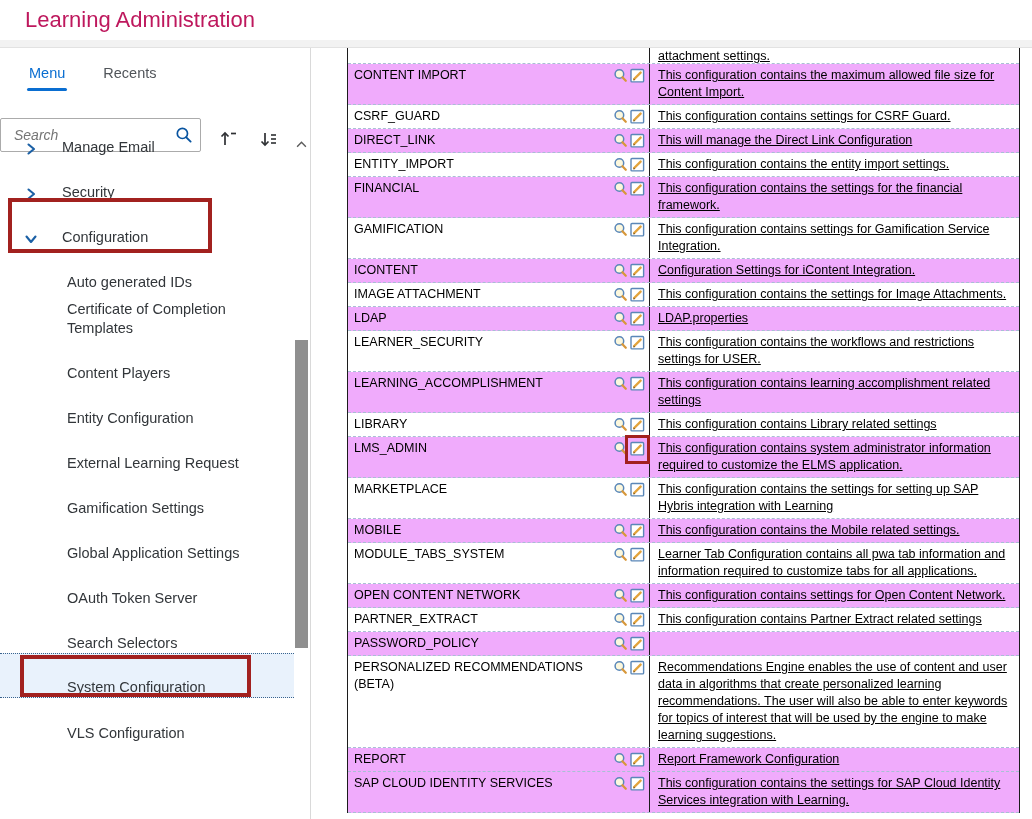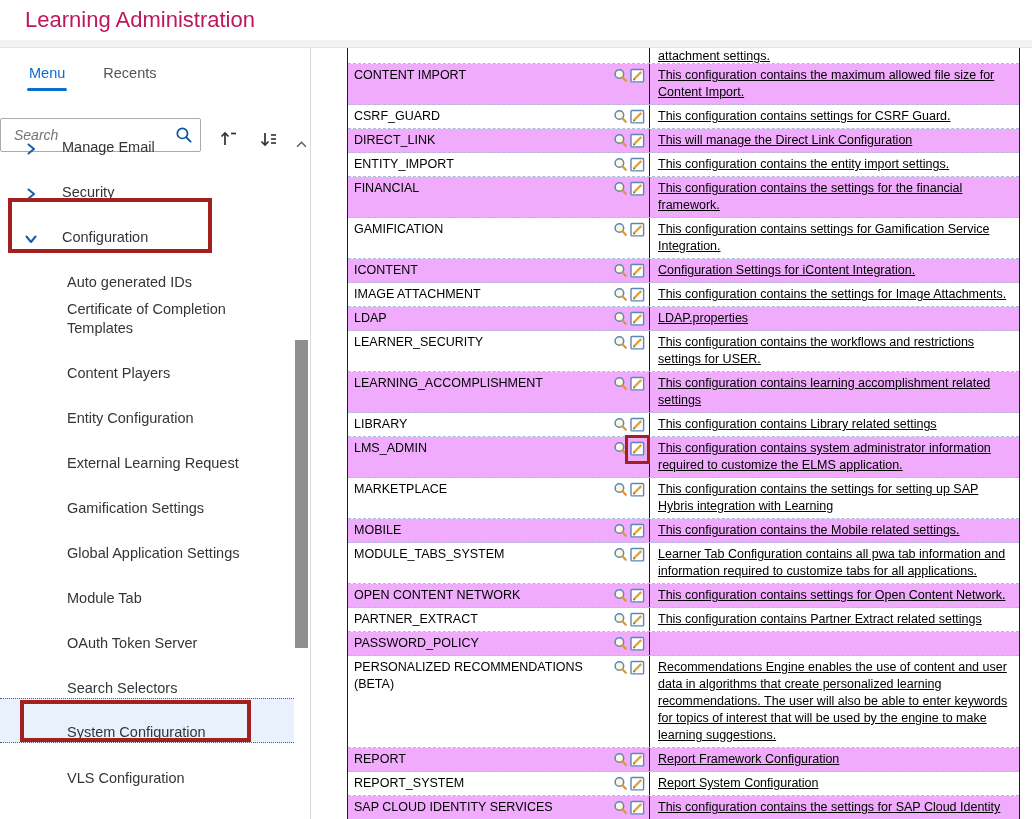--- a/index.html
+++ b/index.html
@@ -169,25 +169,20 @@
     <span class="tree-label">Gamification Settings</span>
 
   </div>
         <div class="tree-item lvl2">
 
     <span class="tree-label">Global Application Settings</span>
 
   </div>
         <div class="tree-item lvl2">
 
-    <span class="tree-label">Module Tab</span>
-
-  </div>
-        <div class="tree-item lvl2">
-
     <span class="tree-label">OAuth Token Server</span>
 
   </div>
         <div class="tree-item lvl2">
 
     <span class="tree-label">Search Selectors</span>
 
   </div>
         <div class="tree-item lvl2 selected annotated">
 
@@ -654,41 +649,20 @@
           <svg viewBox="0 0 15 15" width="15" height="15">
                 <rect x="1" y="1.5" width="12.6" height="12.4" rx="1" fill="#fff" stroke="#5a87b8" stroke-width="1.4"></rect>
                 <line x1="4.2" y1="11" x2="10.6" y2="4.6" stroke="#e2a33c" stroke-width="2.4" stroke-linecap="round"></line>
                 <polygon points="3.2,12.4 5.3,11.9 3.8,10.4" fill="#7a5a22"></polygon>
               </svg>
         </span>
       </span>
     </div>
     <div class="cell-desc">Report Framework Configuration</div>
   </div>
-      <div class="trow">
-    <div class="cell-id">
-      <span class="id-text">REPORT_SYSTEM</span>
-      <span class="icon-group">
-        <span class="icon-btn view">
-          <svg viewBox="0 0 15 15" width="15" height="15">
-                <circle cx="6.4" cy="6" r="4.3" fill="#fdf8dd" stroke="#5a87b8" stroke-width="1.5"></circle>
-                <line x1="9.4" y1="9.2" x2="12.8" y2="12.8" stroke="#d7973a" stroke-width="2.2" stroke-linecap="round"></line>
-              </svg>
-        </span>
-        <span class="icon-btn edit">
-          <svg viewBox="0 0 15 15" width="15" height="15">
-                <rect x="1" y="1.5" width="12.6" height="12.4" rx="1" fill="#fff" stroke="#5a87b8" stroke-width="1.4"></rect>
-                <line x1="4.2" y1="11" x2="10.6" y2="4.6" stroke="#e2a33c" stroke-width="2.4" stroke-linecap="round"></line>
-                <polygon points="3.2,12.4 5.3,11.9 3.8,10.4" fill="#7a5a22"></polygon>
-              </svg>
-        </span>
-      </span>
-    </div>
-    <div class="cell-desc">Report System Configuration</div>
-  </div>
       <div class="trow gray">
     <div class="cell-id">
       <span class="id-text">SAP CLOUD IDENTITY SERVICES</span>
       <span class="icon-group">
         <span class="icon-btn view">
           <svg viewBox="0 0 15 15" width="15" height="15">
                 <circle cx="6.4" cy="6" r="4.3" fill="#fdf8dd" stroke="#5a87b8" stroke-width="1.5"></circle>
                 <line x1="9.4" y1="9.2" x2="12.8" y2="12.8" stroke="#d7973a" stroke-width="2.2" stroke-linecap="round"></line>
               </svg>
         </span>

